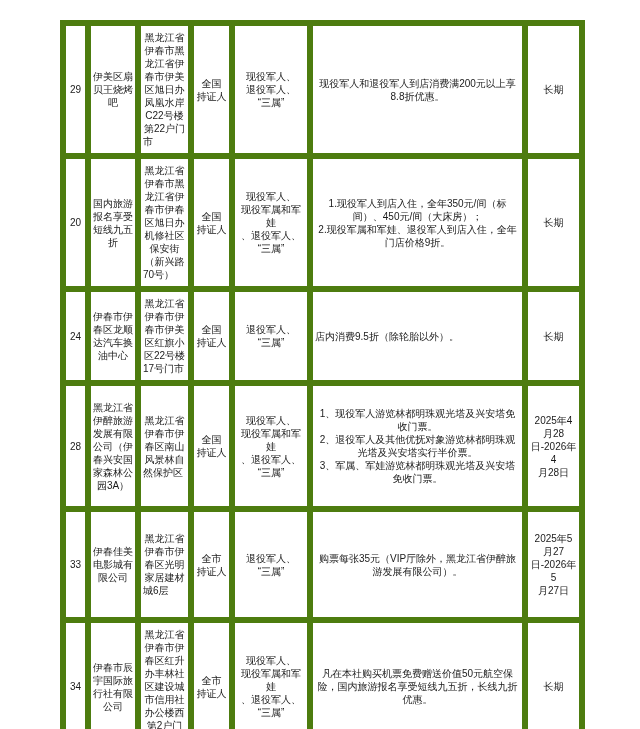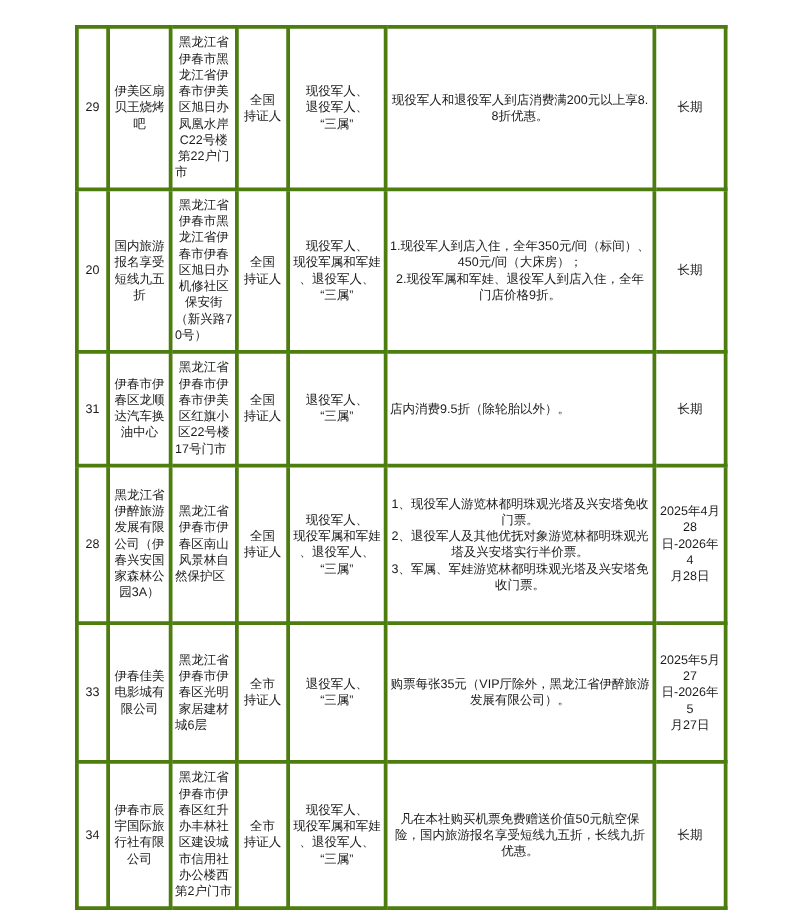--- a/index.html
+++ b/index.html
@@ -20,21 +20,21 @@
     left: 60px;
     top: 20px;
     border-collapse: collapse;
     table-layout: fixed;
     width: 519px;
     font-size: 10px;
     line-height: 1.3;
     color: #1a1a1a;
   }
   table.offer-table td {
-    border: 3px solid #4d7c0f;
+    border: 6px solid #4d7c0f;
     padding: 5px 2px;
     vertical-align: middle;
     text-align: center;
     overflow: hidden;
     word-break: break-all;
   }
   
   tr:nth-child(1) { height: 106px; }
   tr:nth-child(2) { height: 114px; }
   tr:nth-child(3) { height: 81px; }
@@ -95,21 +95,21 @@
 持证人</td>
         <td class="c-elig">现役军人、
 现役军属和军娃
 、退役军人、
 “三属”</td>
         <td class="c-disc">1.现役军人到店入住，全年350元/间（标间）、450元/间（大床房）；
 2.现役军属和军娃、退役军人到店入住，全年门店价格9折。</td>
         <td class="c-dur">长期</td>
       </tr>
       <tr>
-        <td class="c-no">31</td>
+        <td class="c-no">24</td>
         <td class="c-name">伊春市伊春区龙顺达汽车换油中心</td>
         <td class="c-addr">黑龙江省伊春市伊春市伊美区红旗小区22号楼17号门市</td>
         <td class="c-scope">全国
 持证人</td>
         <td class="c-elig">退役军人、
 “三属”</td>
         <td class="c-disc centered">店内消费9.5折（除轮胎以外）。</td>
         <td class="c-dur">长期</td>
       </tr>
       <tr>

